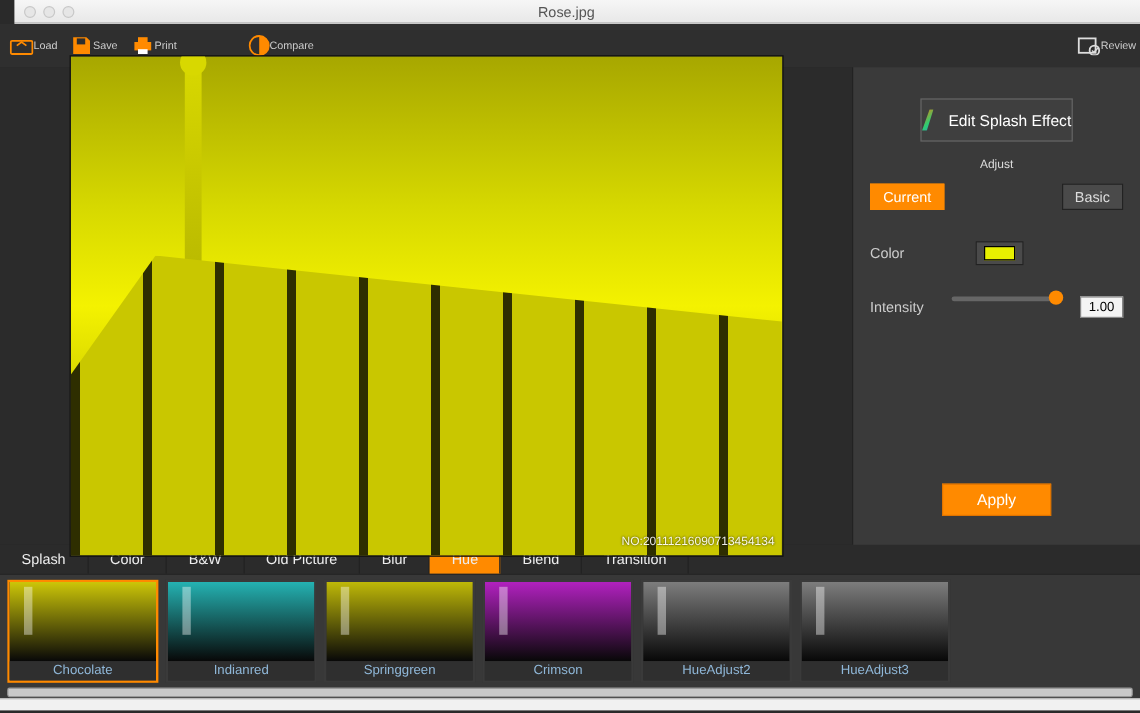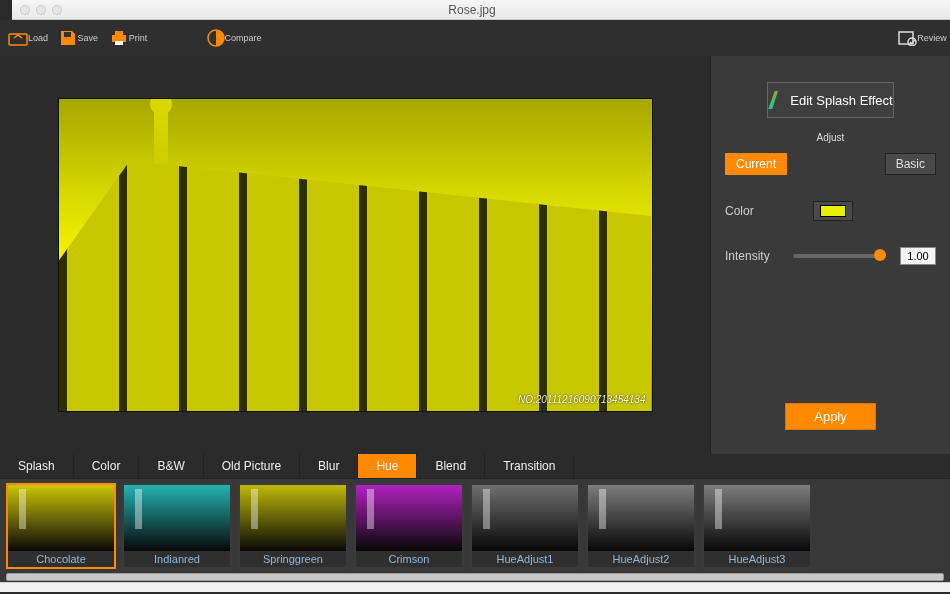--- a/index.html
+++ b/index.html
@@ -14,53 +14,53 @@
 
 .toolbar { height: 36px; background: #2f2f2f; display: flex; align-items: center; padding: 0 8px; gap: 10px; }
 .tbtn { display: flex; flex-direction: row; align-items: center; justify-content: center; width: 40px; height: 34px; cursor: pointer; color: #ccc; font-size: 9px; }
 .tbtn .ic { width: 20px; height: 18px; display:flex; align-items:center; justify-content:center;}
 .tbtn-gap { width: 46px; }
 .spacer { flex: 1; }
 
 
 .main { display: flex; height: 398px; background: #2b2b2b; }
 .canvas-wrap { width: 710px; display: flex; align-items: center; justify-content: center; }
-.canvas { position: relative; width: 595px; height: 314px; background: linear-gradient(180deg,#a7a700 0%,#d6d800 30%,#f4f200 50%,#d0ce00 70%,#6a6a00 100%); border: 1px solid #111; overflow:hidden;font-style:italic;}
+.canvas { position: relative; width: 595px; height: 418px; background: linear-gradient(180deg,#a7a700 0%,#d6d800 30%,#f4f200 50%,#d0ce00 70%,#6a6a00 100%); border: 1px solid #111; overflow:hidden;}
 .canvas .minaret{position:absolute;left:95px;top:6px;width:14px;height:200px;background:linear-gradient(#d8d800,#b5b500);}
 .canvas .minaret:before{content:"";position:absolute;left:-4px;top:-12px;width:22px;height:22px;background:#d8d800;border-radius:50%;}
 .canvas .arches{position:absolute;left:0;bottom:0;width:100%;height:250px;background:repeating-linear-gradient(90deg,#2e2e00 0 8px,#c9c700 8px 60px);clip-path:polygon(12% 0,100% 22%,100% 100%,0 100%,0 40%);}
 .canvas .watermark{position:absolute;right:6px;bottom:6px;font-size:10px;color:#fff;opacity:.9;text-shadow:0 0 2px #000;}
 
 
 .rpanel { width: 240px; background: #3a3a3a; border-left: 1px solid #222; padding: 16px 14px; display:flex; flex-direction:column; }
 .edit-splash { align-self:center; margin-top:10px; padding: 8px 0; border: 1px solid #666; background:#3f3f3f; color:#fff; font-size:13px; cursor:pointer; display:flex; align-items:center; gap:6px;}
 .edit-splash .brush{width:16px;height:18px;background:linear-gradient(135deg,#ff7a00,#2ecc71,#1e90ff);clip-path:polygon(0 100%,40% 0,60% 0,25% 100%);}
 .rpanel h3 { text-align:center; color:#ddd; font-weight:normal; font-size:10px; margin:14px 0 10px; }
 .subtabs{display:flex;justify-content:space-between;gap:0;}
 .subtabs div{padding:3px 10px;font-size:12px;color:#ddd;background:#4a4a4a;border:1px solid #222;cursor:pointer;}
 .subtabs div.active{background:#ff8a00;color:#fff;border-color:#ff8a00;}
 .adjrow{display:flex;align-items:center;margin-top:26px;gap:12px;font-size:12px;color:#ccc;}
 .adjrow .lab{width:56px;}
 .swatch-btn{width:40px;height:20px;background:#4a4a4a;border:1px solid #222;display:flex;align-items:center;justify-content:center;cursor:pointer;margin-left:20px;}
 .swatch{width:26px;height:12px;background:#e8f000;border:1px solid #000;}
-.slider-wrap{flex:1;display:flex;align-items:center;gap:14px;}
+.slider-wrap{flex:1;display:flex;gap:14px;}
 .slider{position:relative;flex:1;height:4px;background:#666;border-radius:2px;}
 .slider .knob{position:absolute;right:0;top:-5px;width:12px;height:12px;border-radius:50%;background:#ff8a00;}
 .valbox{width:36px;height:18px;font-size:11px;text-align:center;border:1px solid #888;background:#f4f4f4;color:#000;}
 .apply{align-self:center;margin-top:auto;margin-bottom:8px;padding:5px 28px;background:#ff8a00;border:1px solid #e07400;color:#fff;font-size:13px;cursor:pointer;}
 
 
 .tabs{display:flex;height:24px;background:#2b2b2b;}
 .tabs div{padding:0 18px;line-height:24px;font-size:12px;color:#eee;border-right:1px solid #222;cursor:pointer;white-space:nowrap;}
 .tabs div.active{background:#ff8a00;}
 
 
 .strip-wrap{height:104px;background:#383838;border-top:1px solid #222;padding:4px 6px 0;}
 .strip{display:flex;gap:6px;height:88px;overflow:hidden;}
-.thumb{width:110px;flex-shrink:0;height:86px;border:2px solid #3a3a3a;background:#333;display:flex;flex-direction:column;cursor:pointer;}
+.thumb{width:126px;flex-shrink:0;height:86px;border:2px solid #3a3a3a;background:#333;display:flex;flex-direction:column;cursor:pointer;}
 .thumb.selected{border-color:#ff8a00;}
 .thumb .img{flex:1;position:relative;overflow:hidden;}
 .thumb .img:before{content:"";position:absolute;inset:0;background:linear-gradient(180deg,currentColor,#000);opacity:.85;}
 .thumb .img:after{content:"";position:absolute;left:10%;top:6%;width:7px;height:60%;background:rgba(255,255,255,.4);}
 .thumb .cap{height:16px;line-height:16px;text-align:center;font-size:11px;color:#8fb7d8;background:#2f2f2f;}
 .hsb{height:8px;margin-top:2px;background:#c9c9c9;border:1px solid #999;border-radius:2px;}
 .bottombar{height:10px;background:#f1f1f1;border-top:1px solid #ccc;}
 </style>
 </head>
 <body>
@@ -187,24 +187,20 @@
       </div>
       <div class="thumb">
         <div class="img" style="color: rgb(216, 208, 0);"></div>
         <div class="cap">Springgreen</div>
       </div>
       <div class="thumb">
         <div class="img" style="color: rgb(200, 30, 216);"></div>
         <div class="cap">Crimson</div>
       </div>
       <div class="thumb">
-        <div class="img" style="color: rgb(122, 122, 122);"></div>
-        <div class="cap">HueAdjust1</div>
-      </div>
-      <div class="thumb">
         <div class="img" style="color: rgb(138, 138, 138);"></div>
         <div class="cap">HueAdjust2</div>
       </div>
       <div class="thumb">
         <div class="img" style="color: rgb(138, 138, 138);"></div>
         <div class="cap">HueAdjust3</div>
       </div>
     </div>
   <div class="hsb"></div>
 </div>

